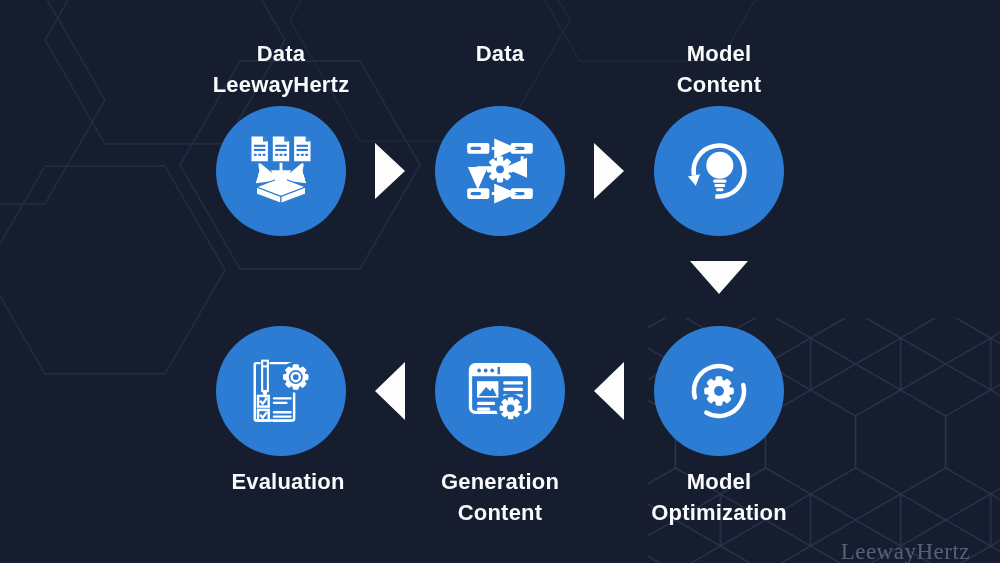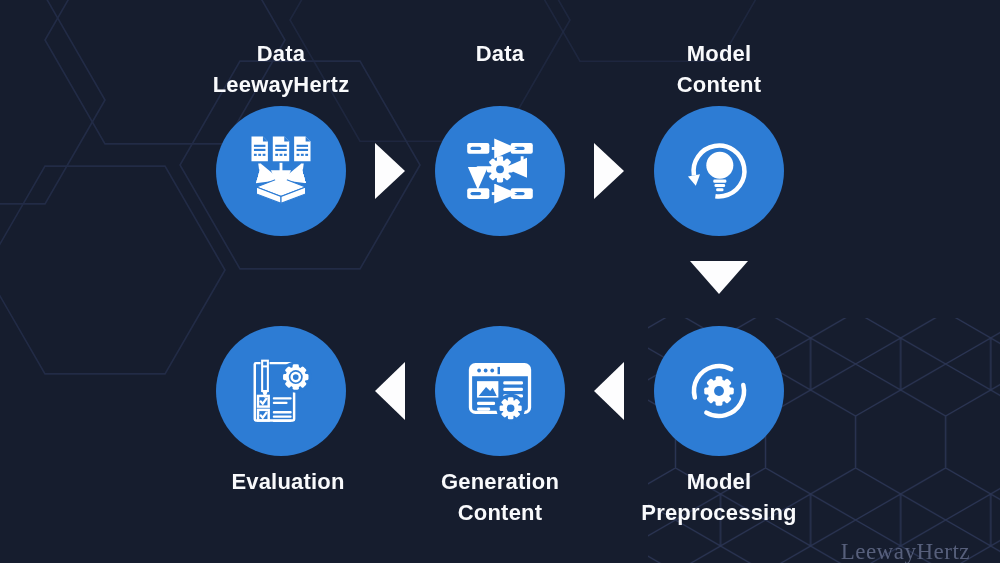--- a/index.html
+++ b/index.html
@@ -71,21 +71,21 @@
   <div class="step-label" style="left:380px;top:38px">
     <div>Data</div>
   </div>
   <div class="step-label" style="left:599px;top:38px">
     <div>Model</div>
     <div>Content</div>
   </div>
 
   <div class="step-label" style="left:599px;top:466px">
     <div>Model</div>
-    <div>Preprocessing</div>
+    <div>Optimization</div>
   </div>
   <div class="step-label" style="left:380px;top:466px">
     <div>Generation</div>
     <div>Content</div>
   </div>
   <div class="step-label" style="left:168px;top:466px">
     <div>Evaluation</div>
   </div>
 
   <div class="circle" style="left:216px;top:106px">

